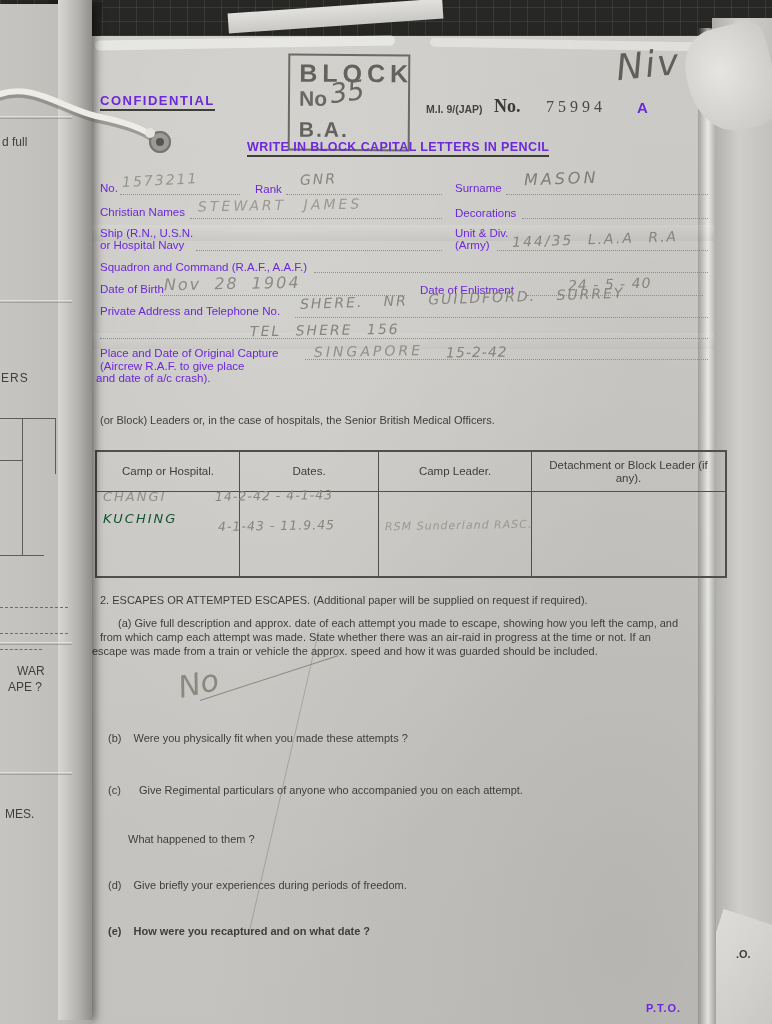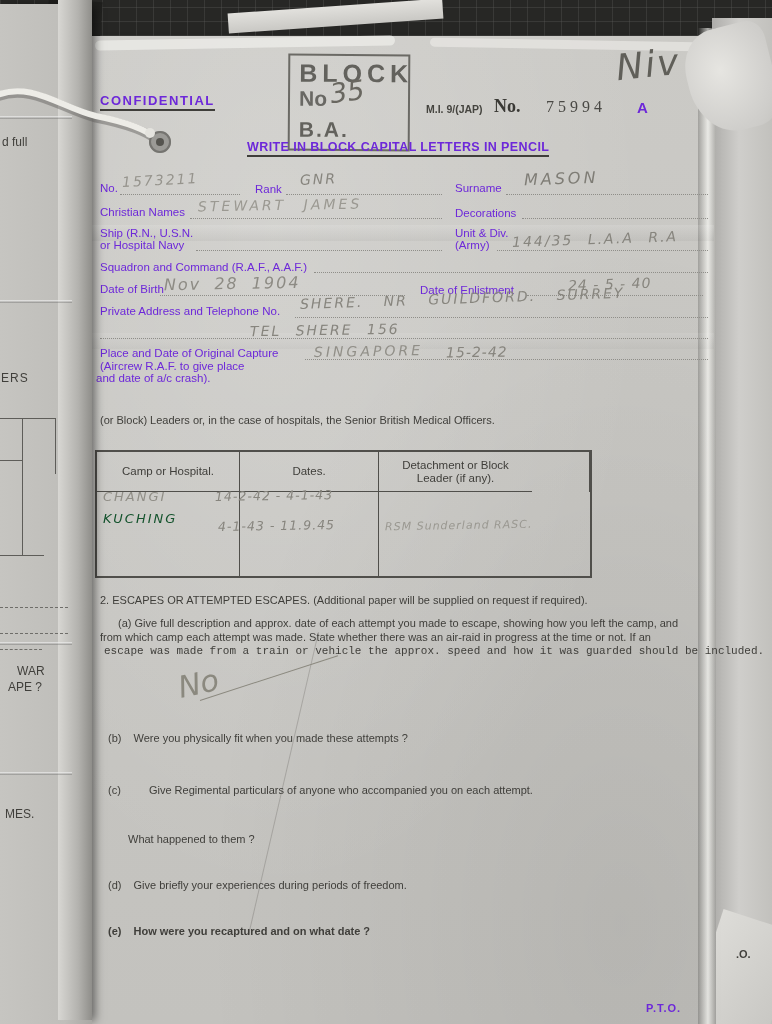--- a/index.html
+++ b/index.html
@@ -50,21 +50,21 @@
   .dash{position:absolute;height:0;border-bottom:1px dashed #6e6d69;}
   .fline{position:absolute;background:#5e5d59;}
   
   .stamp{position:absolute;left:288px;top:54px;width:118px;height:93px;border:2px solid #6b6a65;
     color:#504f4a;transform:rotate(.4deg);}
   .stamp .s1{position:absolute;left:9px;top:3px;font-size:25px;letter-spacing:5px;font-weight:600;opacity:.85;}
   .stamp .s2{position:absolute;left:9px;top:31px;font-size:21px;font-weight:600;opacity:.8;}
   .stamp .s3{position:absolute;left:9px;top:62px;font-size:21px;letter-spacing:2px;font-weight:600;opacity:.85;}
   .serif{font-family:"Liberation Serif",serif;}
   
-  .q1table{position:absolute;left:95px;top:450px;width:497px;height:128px;border:2px solid #504f4b;
+  .q1table{position:absolute;left:95px;top:450px;width:632px;height:128px;border:2px solid #504f4b;
     display:grid;grid-template-columns:143px 139px 153px 1fr;grid-template-rows:40px 1fr;box-sizing:border-box;}
   .q1table .hc{border-right:1px solid #504f4b;border-bottom:1px solid #504f4b;
     display:flex;align-items:center;justify-content:center;text-align:center;
     font-size:11.5px;color:#3f3e3a;line-height:13px;}
   .q1table .bc{border-right:1px solid #504f4b;}
   .q1table .last{border-right:none;}
   .flourish{position:absolute;height:0;border-top:1.5px solid #8b897f;}
 </style>
 </head>
 <body>
@@ -151,47 +151,48 @@
   <div class="print" style="left:96px;top:372px;">and date of a/c crash).</div>
   <div class="dot" style="left:305px;top:359px;width:403px;"></div>
   <div class="hand" style="left:314px;top:343px;font-size:14px;letter-spacing:3px;color:#918f88;transform:rotate(-1deg);">SINGAPORE</div>
   <div class="hand" style="left:446px;top:344px;font-size:14px;letter-spacing:1px;transform:rotate(-1deg);">15-2-42</div>
 
   <div class="para" style="left:100px;top:413px;">(or Block) Leaders or, in the case of hospitals, the Senior British Medical Officers.</div>
 
   <div class="q1table">
     <div class="hc">Camp or Hospital.</div>
     <div class="hc">Dates.</div>
+    <div class="hc">Camp Leader.</div>
     <div class="hc last" style="padding:12px 14px;">Detachment or Block Leader (if any).</div>
     <div class="bc"></div>
     <div class="bc"></div>
     <div class="bc"></div>
     <div class="bc last"></div>
   </div>
   <div class="hand" style="left:103px;top:489px;font-size:13px;letter-spacing:2px;color:#908e87;">CHANGI</div>
   <div class="hand" style="left:103px;top:511px;font-size:13px;letter-spacing:2px;color:#14532d;">KUCHING</div>
   <div class="hand" style="left:215px;top:488px;font-size:12.5px;letter-spacing:1px;transform:rotate(-1deg);">14-2-42 - 4-1-43</div>
   <div class="hand" style="left:218px;top:518px;font-size:12.5px;letter-spacing:1px;transform:rotate(-1deg);">4-1-43 - 11.9.45</div>
   <div class="hand" style="left:385px;top:519px;font-size:11px;letter-spacing:1px;color:#9a9891;transform:rotate(-1deg);">RSM Sunderland  RASC.</div>
 
   <div class="para" style="left:100px;top:593px;">2.   ESCAPES OR ATTEMPTED ESCAPES.   (Additional paper will be supplied on request if required).</div>
   <div class="para" style="left:118px;top:616px;">(a)   Give full description and approx. date of each attempt you made to escape, showing how you left the camp, and</div>
   <div class="para" style="left:100px;top:630px;">from which camp each attempt was made.   State whether there was an air-raid in progress at the time or not.   If an</div>
-  <div class="para" style="left:104px;top:644px;font-family:Liberation Mono, monospace;">escape was made from a train or vehicle the approx. speed and how it was guarded should be included.</div>
+  <div class="para" style="left:92px;top:644px;">escape was made from a train or vehicle the approx. speed and how it was guarded should be included.</div>
 
   <div class="hand" style="left:178px;top:666px;font-size:30px;color:#8b897f;transform:rotate(-12deg);">No</div>
   <div class="flourish" style="left:200px;top:700px;width:145px;transform:rotate(-18deg);transform-origin:left center;"></div>
 
   <div class="para" style="left:108px;top:731px;">
     <span>(b)</span>
     <span style="margin-left:9px;">Were you physically fit when you made these attempts ?</span>
   </div>
   <div class="para" style="left:108px;top:783px;">
     <span>(c)</span>
-    <span style="margin-left:25px;">Give Regimental particulars of anyone who accompanied you on each attempt.</span>
+    <span style="margin-left:15px;">Give Regimental particulars of anyone who accompanied you on each attempt.</span>
   </div>
   <div class="para" style="left:128px;top:832px;">What happened to them ?</div>
   <div class="para" style="left:108px;top:878px;">
     <span>(d)</span>
     <span style="margin-left:9px;">Give briefly your experiences during periods of freedom.</span>
   </div>
   <div class="para" style="left:108px;top:924px;font-weight:bold;">
     <span>(e)</span>
     <span style="margin-left:9px;">How were you recaptured and on what date ?</span>
   </div>

